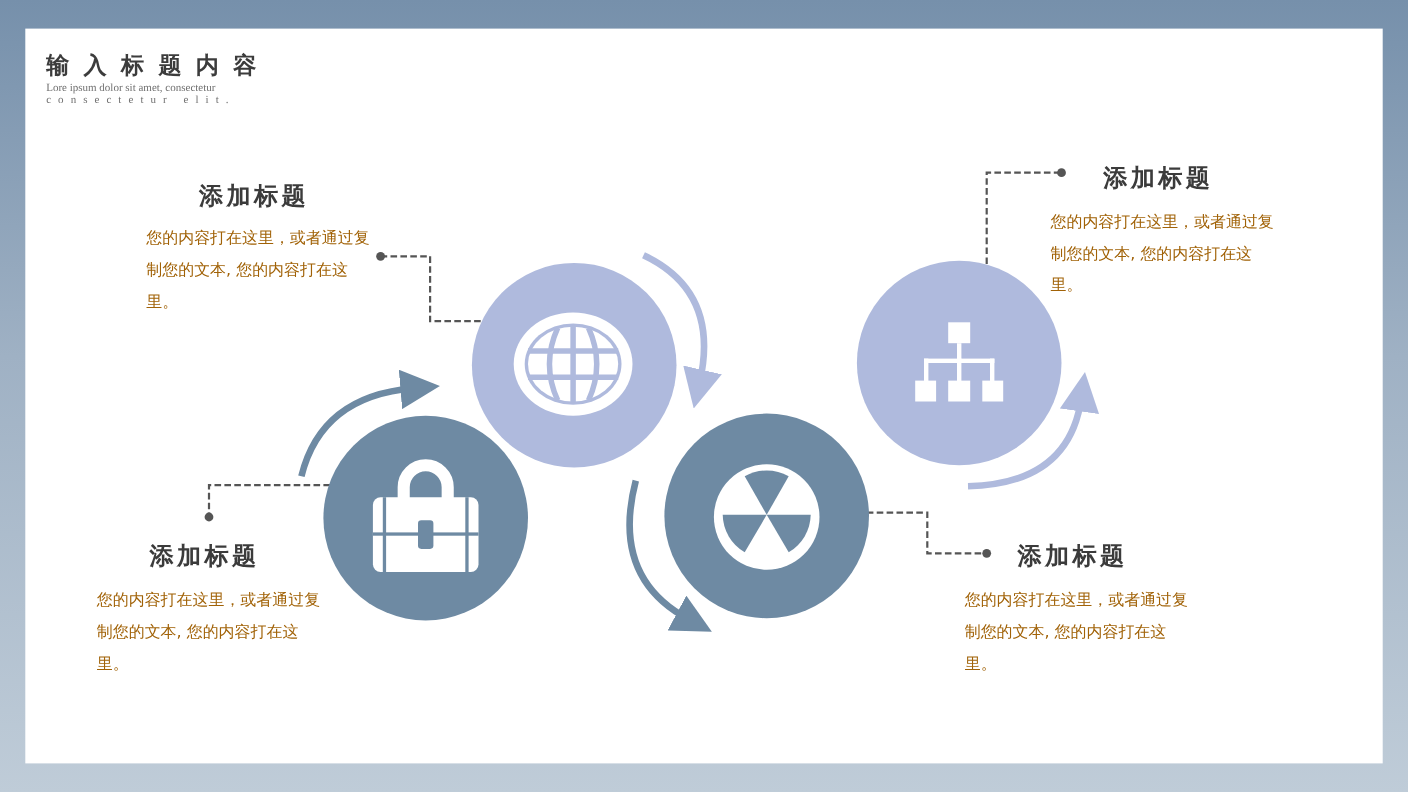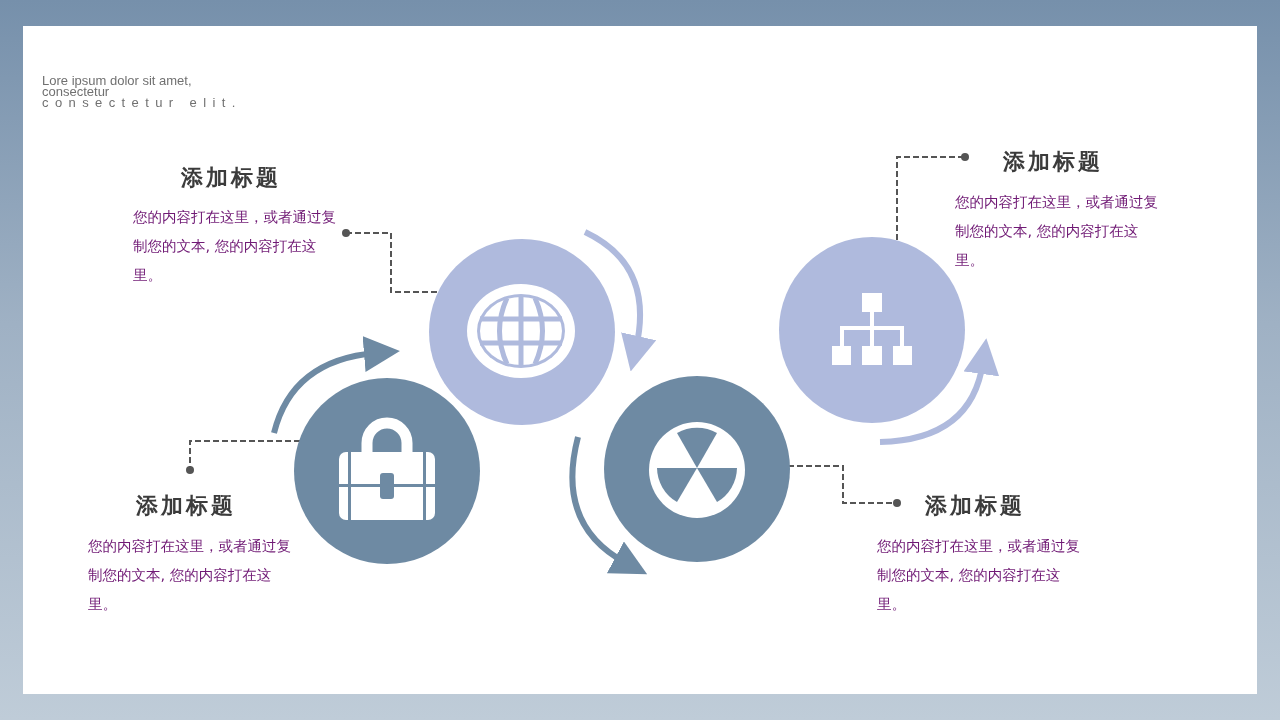--- a/index.html
+++ b/index.html
@@ -18,41 +18,42 @@
     .stage {
       position: absolute; left: 0; top: 0; width: 1280px; height: 720px;
     }
     .page-title {
       position: absolute; left: 42px; top: 45px;
       font-size: 21px; letter-spacing: 13px; color: #3c3c3c;
       font-weight: bold; white-space: nowrap;
     }
     .page-subtitle {
       position: absolute; left: 42px; top: 75px; width: 200px;
-      font-family: Liberation Sans, sans-serif;
-      font-size: 13px; color: #707070; line-height: 11px;
+      font-family: Liberation Serif, serif;
+      font-size: 10px; color: #707070; line-height: 11px;
     }
     .page-subtitle .l2 { letter-spacing: 6.4px; display: block; }
     .block-title {
       position: absolute; font-size: 22px; font-weight: bold;
       color: #3b3b3b; letter-spacing: 3px; white-space: nowrap;
     }
     .block-body {
-      position: absolute; font-size: 14.5px; color: #701a75;
+      position: absolute; font-size: 14.5px; color: #a16207;
       line-height: 29px; width: 210px;
     }
     svg.diagram { position: absolute; left: 0; top: 0; }
   </style>
 </head>
 <body>
 
 <div class="panel"></div>
 
 <div class="stage">
 
+  <div class="page-title">输入标题内容</div>
   <div class="page-subtitle">
     <span>Lore ipsum dolor sit amet, consectetur</span>
     <span class="l2">consectetur elit.</span>
   </div>
 
   <svg class="diagram" width="1280" height="720" viewBox="0 0 1280 720">
     <defs>
       <marker id="ahSteel" markerWidth="6" markerHeight="6" refX="2" refY="3" orient="auto" markerUnits="strokeWidth">
         <path d="M0,0 L6,3 L0,6 Z" fill="#6e8aa3"></path>
       </marker>

